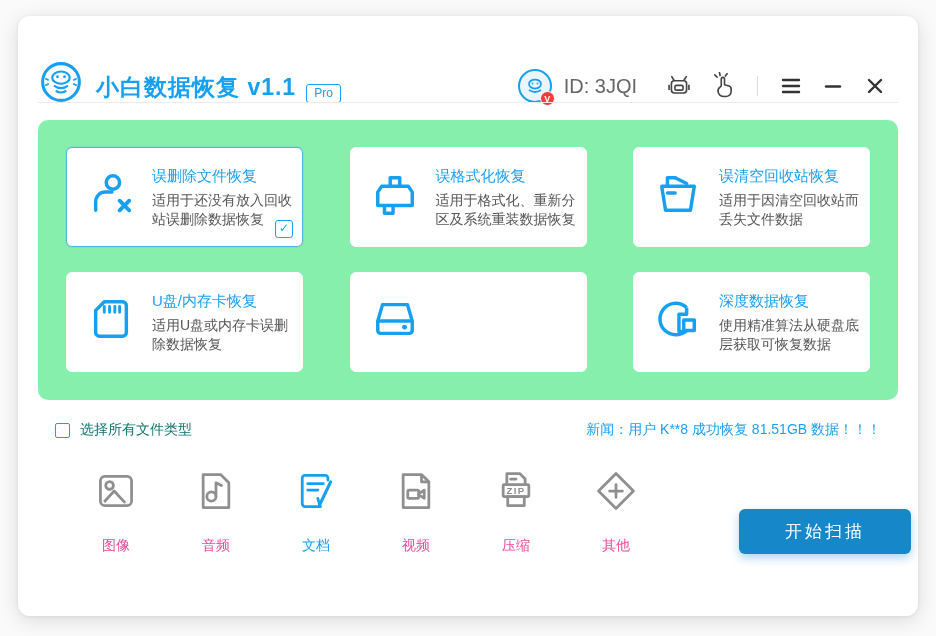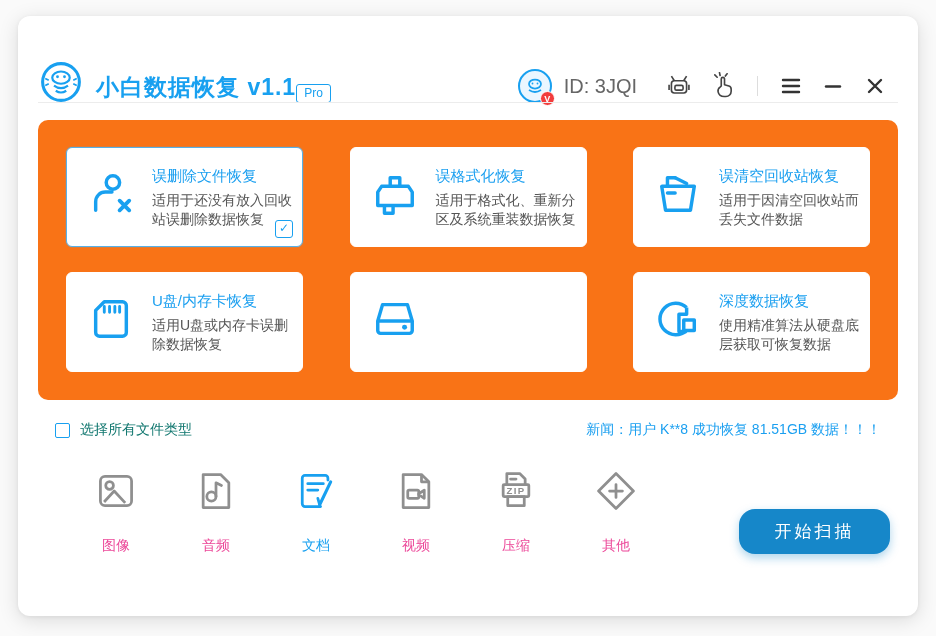--- a/index.html
+++ b/index.html
@@ -19,21 +19,21 @@
     height:87px; display:flex; align-items:flex-end;
     padding:0 22px; position:relative;
   }
   .titlebar::after {
     content:""; position:absolute; left:20px; right:20px; bottom:0;
     height:1px; background:#ececec;
   }
   .logo { width:42px; height:42px; margin-right:14px; flex:0 0 auto; }
   .app-title { font-size:23px; font-weight:bold; color:#18a0f0; letter-spacing:1px; }
   .pro-badge {
-    font-size:12px; color:#18a0f0;
+    margin-left:10px; font-size:12px; color:#18a0f0;
     border:1px solid #18a0f0; border-radius:3px; padding:1px 7px 2px;
   }
   .tb-right { margin-left:auto; display:flex; align-items:center; }
   .avatar-wrap { position:relative; width:34px; height:34px; cursor:pointer; }
   .avatar {
     width:34px; height:34px; border-radius:50%;
     border:2px solid #18a0f0; background:#eaf6ff;
     display:flex; align-items:center; justify-content:center;
   }
   .v-badge {
@@ -42,21 +42,21 @@
     font-weight:bold; display:flex; align-items:center; justify-content:center;
     border:1px solid #fff;
   }
   .user-id { font-size:20px; color:#666; margin:0 20px 0 12px; }
   .tb-icon { width:30px; height:30px; margin:0 7px; cursor:pointer; display:flex; align-items:center; justify-content:center; }
   .tb-sep { width:1px; height:20px; background:#ddd; margin:0 12px; }
   .winbtn { width:26px; height:26px; margin:0 8px; cursor:pointer; display:flex; align-items:center; justify-content:center; }
   
   .main { padding:17px 20px 0; }
   .cards-panel {
-    background:#f97316; border-radius:10px;
+    background:#86efac; border-radius:10px;
     padding:27px 28px 28px; height:280px;
     display:grid; grid-template-columns:repeat(3,237px);
     justify-content:space-between; grid-row-gap:25px;
   }
   .card {
     background:#ffffff; border-radius:6px; height:100px;
     border:1px solid #ffffff;
     display:flex; align-items:flex-start; padding:17px 10px 0 21px;
     position:relative; cursor:pointer;
   }
@@ -80,23 +80,23 @@
   .select-all-label { font-size:14px; color:#0f766e; }
   .news { margin-left:auto; font-size:14px; color:#1a9ff0; }
   
   .bottom { position:relative; height:150px; }
   .filetypes { position:absolute; left:56px; top:28px; display:flex; }
   .ftype { width:44px; margin-right:56px; text-align:center; cursor:pointer; }
   .ftype-icon { width:44px; height:44px; }
   .ftype-label { margin-top:24px; font-size:14px; color:#ec4899; }
   .ftype.selected .ftype-label { color:#18a0f0; }
   .scan-btn {
-    position:absolute; left:701px; top:68px; width:151px; height:45px;
+    position:absolute; left:701px; top:68px; width:172px; height:45px;
     background:#1687c9; color:#ffffff; font-size:17px; letter-spacing:3px;
-    border:none; border-radius:16px; cursor:pointer;
+    border:none; border-radius:6px; cursor:pointer;
     box-shadow:0 4px 10px rgba(22,135,201,.35);
     font-family:inherit;
   }
   svg { display:block; }
 </style>
 </head>
 <body>
 
 <div class="window">
 

